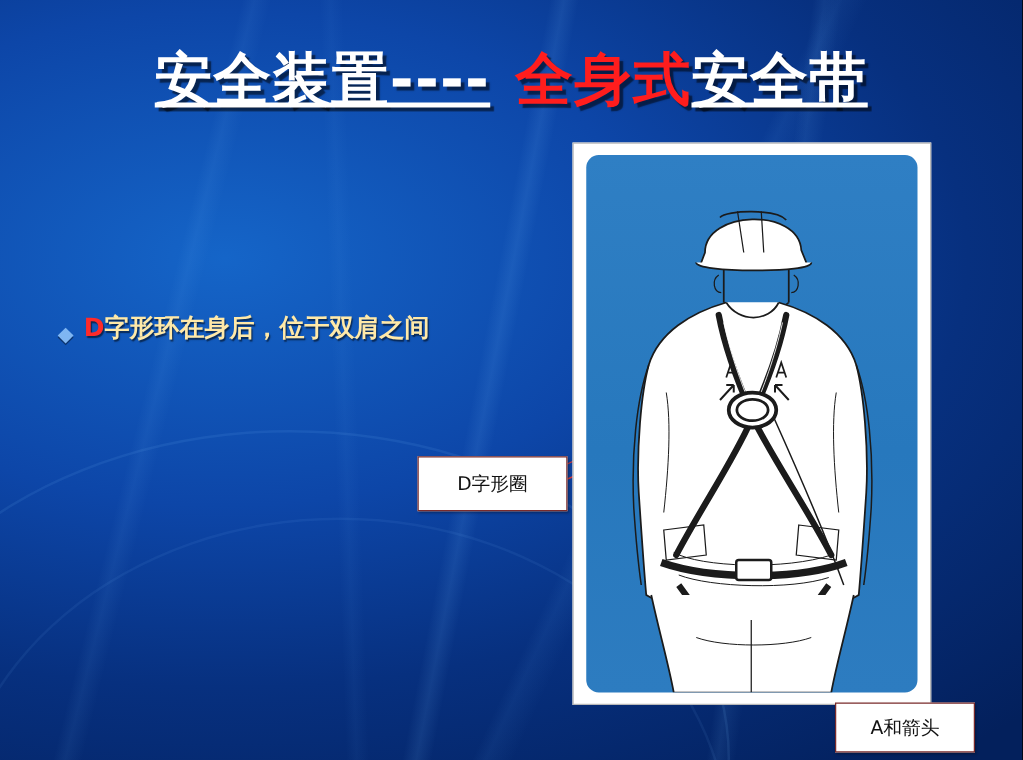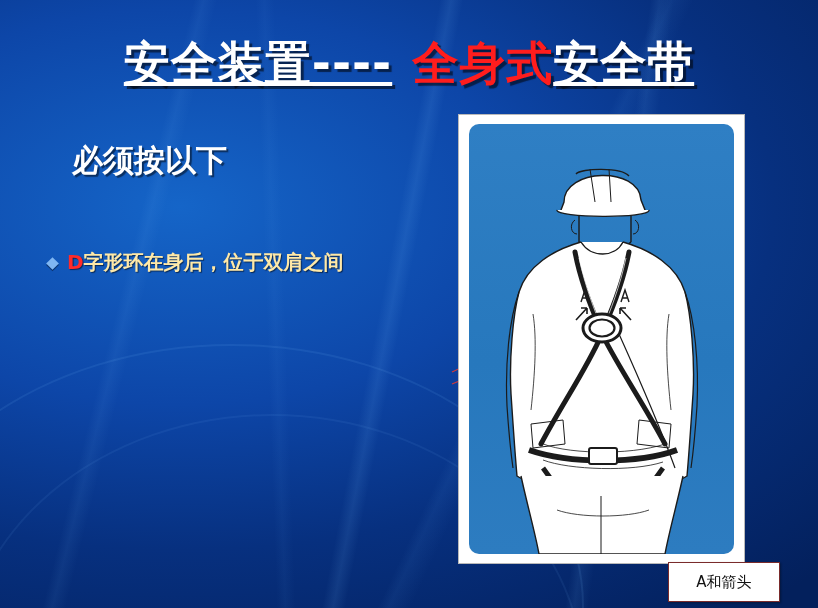--- a/index.html
+++ b/index.html
@@ -86,21 +86,21 @@
     text-shadow: 2px 2px 1px rgba(0,0,0,0.5);
   }
   .bullets {
     position: absolute;
     left: 48px;
     top: 248px;
     width: 340px;
   }
   .bullet {
     display: flex;
-    align-items: flex-start;
+    align-items: center;
     margin-bottom: 18px;
   }
   .bullet .dia {
     flex: 0 0 auto;
     width: 9px;
     height: 9px;
     margin: 11px 10px 0 0;
     background: #7fb6f2;
     transform: rotate(45deg);
     box-shadow: 1px 1px 0 rgba(0,0,0,0.4);
@@ -175,21 +175,20 @@
 <div class="slide">
   <div class="bg-streaks"></div>
   <div class="bg-arc"></div>
   <div class="bg-arc2"></div>
 
   <div class="title">
     <span class="t-white">安全装置----</span><span class="t-red">全身式</span><span class="t-white">安全带</span>
   </div>
 
   <div class="lead">
-    <div>必须按以下</div>
   </div>
 
   <div class="bullets">
     <div class="bullet">
       <span class="dia"></span>
       <span class="btxt"><span class="hl">D</span>字形环在身后，位于双肩之间</span>
     </div>
   </div>
 
   <svg class="leader" width="818" height="608" style="left:0;top:0;">
@@ -260,16 +259,19 @@
           <path d="M52 352 C58 380 66 408 70 430 L196 430 C200 408 208 380 214 352" fill="#ffffff"></path>
           <path d="M132 372 L132 430" stroke-width="1"></path>
           <path d="M88 386 C110 394 158 394 180 386" stroke-width="0.8"></path>
 
           <path d="M150 210 C168 250 190 300 206 344" stroke-width="1.2"></path>
         </g>
       </svg>
     </div>
   </div>
 
+  <div class="callout" id="callout-d">
+    <span>D字形圈</span>
+  </div>
   <div class="callout" id="callout-a">
     <span>A和箭头</span>
   </div>
 </div>
 
 </body></html>

